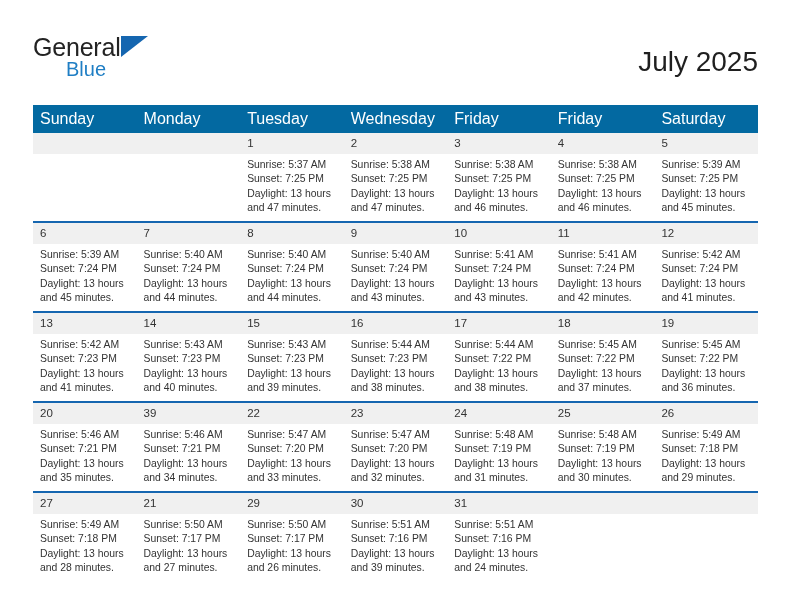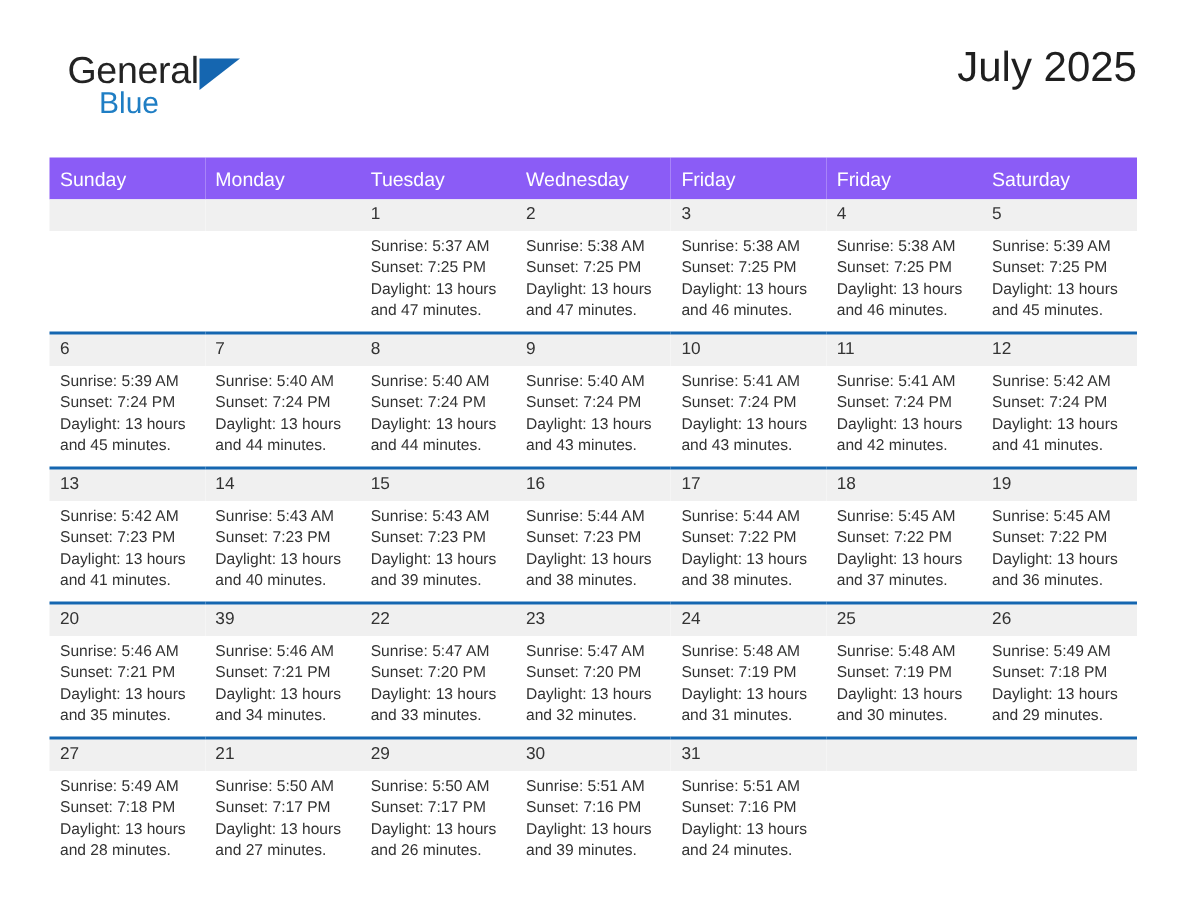--- a/index.html
+++ b/index.html
@@ -41,45 +41,45 @@
   .brand-general {
     font-size: 25px;
     color: #232323;
     letter-spacing: -0.2px;
     line-height: 26px;
     font-family: "Liberation Sans", sans-serif;
     display: inline-block;
   }
   .brand-row1 {
     position: absolute;
-    left: 12px;
+    left: 0;
     top: 0;
     display: flex;
-    align-items: flex-end;
+    align-items: flex-start;
   }
   .brand-tri {
     width: 0;
     height: 0;
     margin-left: 0px;
     margin-top: 2px;
     border-left: 27px solid #1566b0;
     border-bottom: 21px solid transparent;
   }
   .brand-blue {
     position: absolute;
     left: 33px;
     top: 22px;
     font-size: 20px;
     color: #1f7ec4;
     line-height: 26px;
   }
   .title-wrap {
     position: absolute;
     right: 0;
-    top: 0;
+    top: 17px;
     text-align: right;
   }
   .cal-title {
     font-size: 28px;
     color: #1f1f1f;
     line-height: 34px;
     white-space: nowrap;
   }
   .cal-subtitle {
     font-size: 14px;
@@ -92,23 +92,23 @@
   
   .calendar {
     position: absolute;
     left: 33px;
     top: 105px;
     width: 725px;
     border-collapse: collapse;
     table-layout: fixed;
   }
   .calendar th {
-    background: #8b5cf6;
+    background: #0369a1;
     color: #ffffff;
-    font-size: 13px;
+    font-size: 16px;
     font-weight: normal;
     text-align: left;
     padding: 5px 0 5px 7px;
     height: 18px;
     border: none;
   }
   .calendar td {
     vertical-align: top;
     padding: 0;
     border: none;

